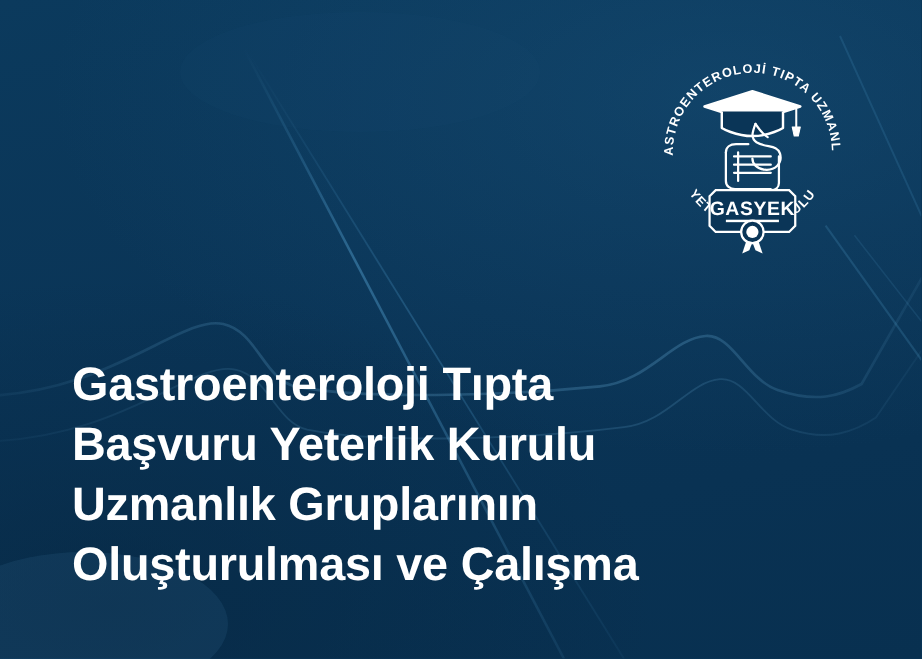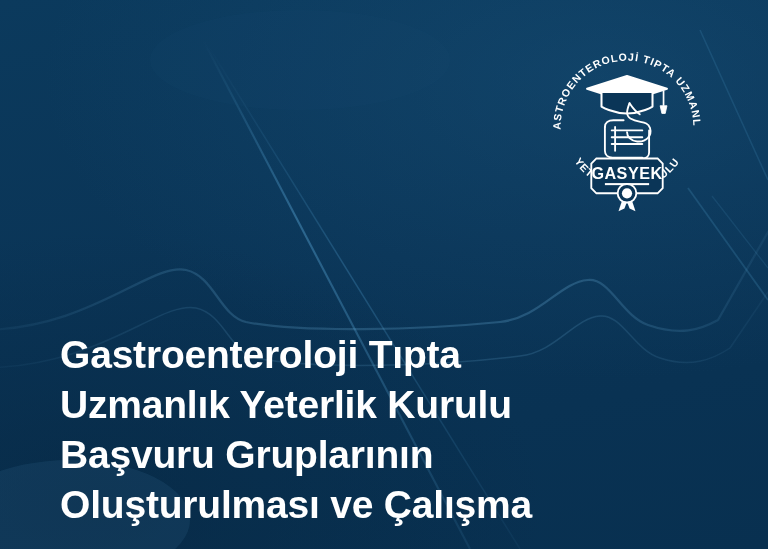--- a/index.html
+++ b/index.html
@@ -53,21 +53,20 @@
     position: absolute;
     left: 60px;
     top: 296px;
     width: 560px;
     color: #ffffff;
     font-family: "Liberation Sans", sans-serif;
     font-weight: bold;
     font-size: 39px;
     line-height: 50px;
     letter-spacing: -0.2px;
-    margin-top: 34px;
   }
   #headline .line {
     display: block;
     white-space: nowrap;
   }
 </style>
 </head>
 <body>
 
 <div id="banner">
@@ -172,18 +171,18 @@
         <circle cx="100" cy="178" r="11" fill="#0a3557" stroke="#ffffff" stroke-width="2.2"></circle>
         <circle cx="100" cy="178" r="6" fill="#ffffff"></circle>
         <path d="M94,187 L90,199 L97,196 L100,188 Z" fill="#ffffff"></path>
         <path d="M106,187 L110,199 L103,196 L100,188 Z" fill="#ffffff"></path>
       </g>
     </svg>
   </div>
 
   <div id="headline">
     <span class="line">Gastroenteroloji Tıpta</span>
-    <span class="line">Uzmanlık Yeterlik Kurulu</span>
-    <span class="line">Başvuru Gruplarının</span>
+    <span class="line">Başvuru Yeterlik Kurulu</span>
+    <span class="line">Uzmanlık Gruplarının</span>
     <span class="line">Oluşturulması ve Çalışma</span>
   </div>
 
 </div>
 
 </body></html>

